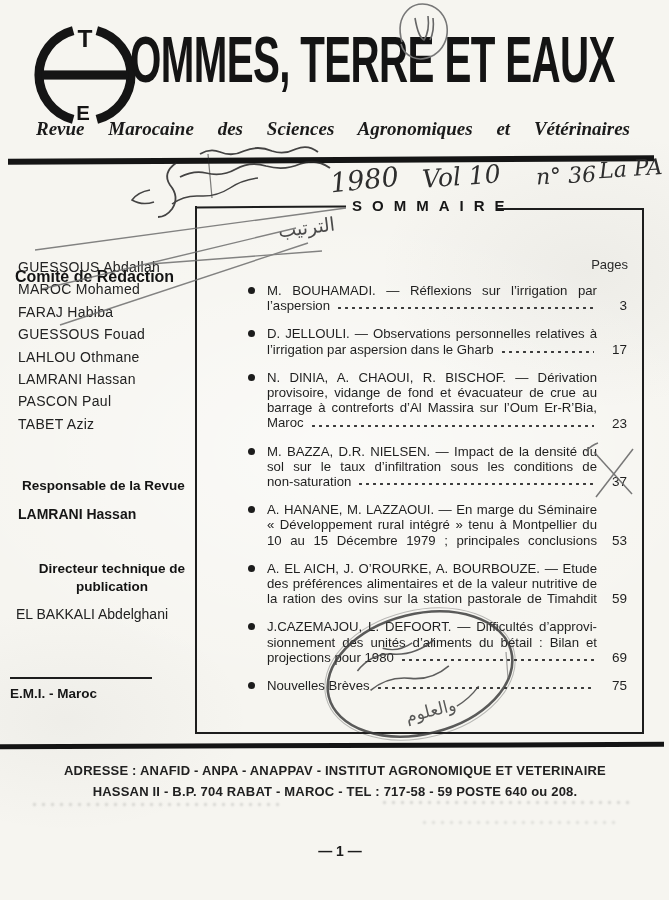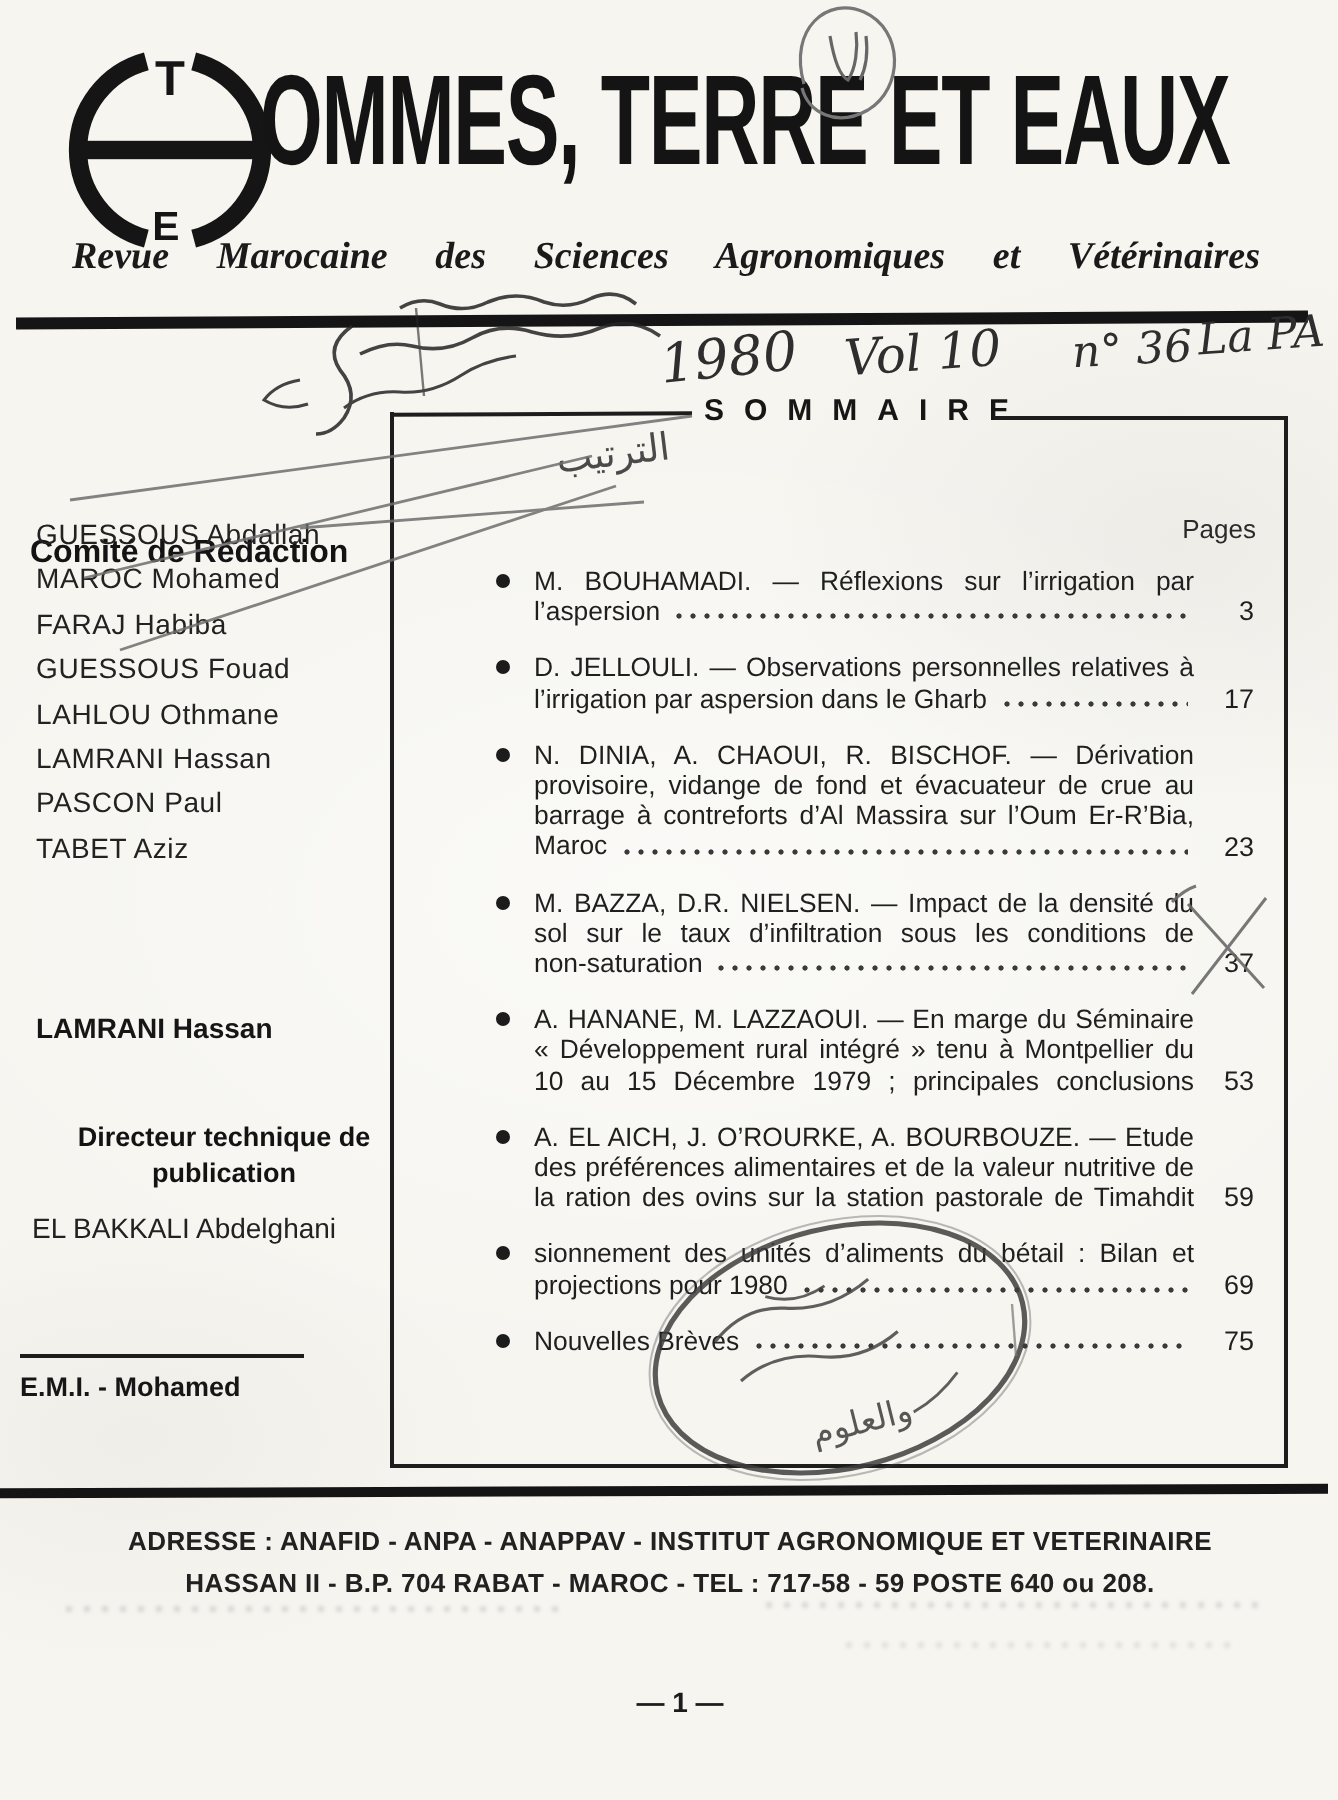--- a/index.html
+++ b/index.html
@@ -114,25 +114,26 @@
   <div class="abs" id="committee-list">
       <div>GUESSOUS Abdallah</div>
       <div>MAROC Mohamed</div>
       <div>FARAJ Habiba</div>
       <div>GUESSOUS Fouad</div>
       <div>LAHLOU Othmane</div>
       <div>LAMRANI Hassan</div>
       <div>PASCON Paul</div>
       <div>TABET Aziz</div>
     </div>
+  <div class="abs" id="resp-heading">Responsable de la Revue</div>
   <div class="abs" id="resp-name">LAMRANI Hassan</div>
   <div class="abs" id="dir-heading">Directeur technique de publication</div>
   <div class="abs" id="dir-name">EL BAKKALI Abdelghani</div>
   <div class="abs rule" id="imprint-rule"></div>
-  <div class="abs" id="imprint">E.M.I. - Mohamed</div>
+  <div class="abs" id="imprint">E.M.I. - Maroc</div>
 
   <div class="abs" id="pages-label">Pages</div>
   <div class="abs" id="toc-list">
       <div class="entry">
         <span class="bullet"></span>
         <div class="body">
           <div class="tline">M. BOUHAMADI. — Réflexions sur l’irrigation par</div>
           <div class="tline flexline">
             <span class="txt">l’aspersion</span>
             <span class="leader"></span>
@@ -190,20 +191,21 @@
         <div class="body">
           <div class="tline">A. EL AICH, J. O’ROURKE, A. BOURBOUZE. — Etude</div>
           <div class="tline">des préférences alimentaires et de la valeur nutritive de</div>
           <div class="tline">la ration des ovins sur la station pastorale de Timahdit</div>
         </div>
         <div class="pg">59</div>
       </div>
       <div class="entry">
         <span class="bullet"></span>
         <div class="body">
+          <div class="tline">J.CAZEMAJOU, L. DEFOORT. — Difficultés d’approvi-</div>
           <div class="tline">sionnement des unités d’aliments du bétail : Bilan et</div>
           <div class="tline flexline">
             <span class="txt">projections pour 1980</span>
             <span class="leader"></span>
           </div>
         </div>
         <div class="pg">69</div>
       </div>
       <div class="entry">
         <span class="bullet"></span>

